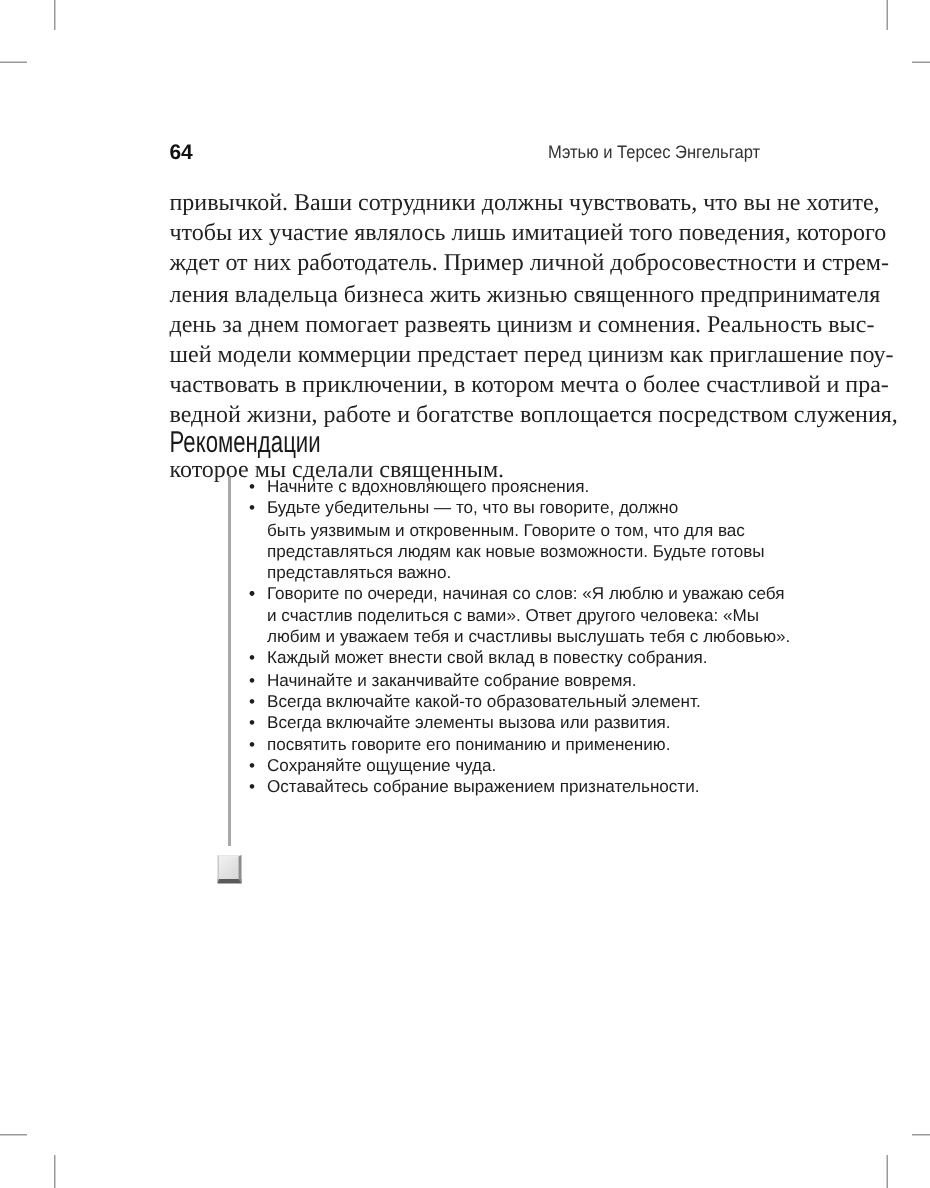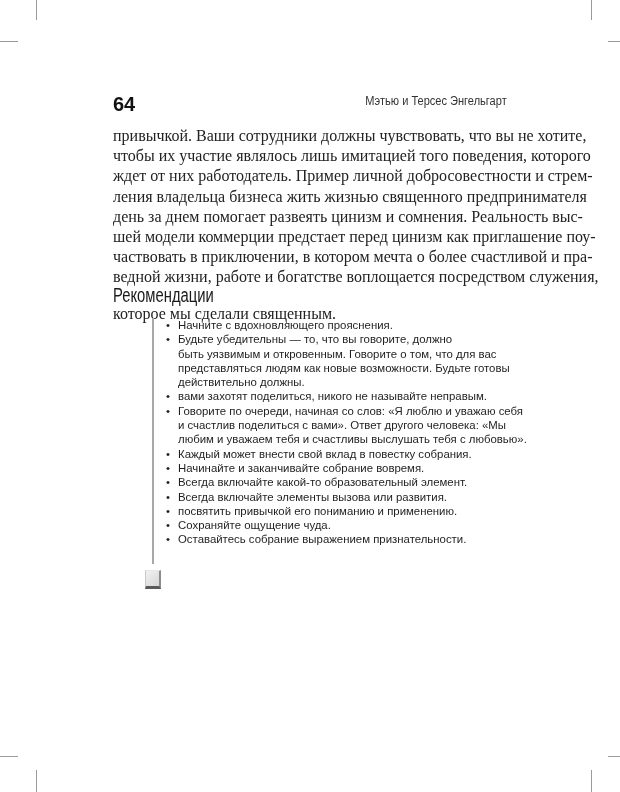--- a/index.html
+++ b/index.html
@@ -26,21 +26,21 @@
       top: 93px;
       left: 113px;
       width: 394px;
       height: 16px;
       font-family: "Liberation Sans", sans-serif;
     }
     .page-number {
       position: absolute;
       left: 0;
       top: 0;
-      font-size: 20px;
+      font-size: 14px;
       font-weight: bold;
       color: #111;
       letter-spacing: -0.2px;
     }
     .running-author {
       position: absolute;
       right: 0;
       top: 1px;
       font-size: 12px;
       color: #333;
@@ -175,27 +175,26 @@
       <span class="text">
         <span>Начните с вдохновляющего прояснения.</span>
       </span>
     </li>
     <li>
       <span class="bullet">•</span>
       <span class="text">
         <span>Будьте убедительны — то, что вы говорите, должно</span>
         <span>быть уязвимым и откровенным. Говорите о том, что для вас</span>
         <span>представляться людям как новые возможности. Будьте готовы</span>
-        <span>действительно должны.</span>
-      </span>
-    </li>
-    <li>
-      <span class="bullet">•</span>
-      <span class="text">
-        <span>вами захотят поделиться, никого не называйте неправым.</span>
+        <span>представляться важно.</span>
+      </span>
+    </li>
+    <li>
+      <span class="bullet">•</span>
+      <span class="text">
       </span>
     </li>
     <li>
       <span class="bullet">•</span>
       <span class="text">
         <span>Говорите по очереди, начиная со слов: «Я люблю и уважаю себя</span>
         <span>и счастлив поделиться с вами». Ответ другого человека: «Мы</span>
         <span>любим и уважаем тебя и счастливы выслушать тебя с любовью».</span>
       </span>
     </li>
@@ -219,21 +218,21 @@
     </li>
     <li>
       <span class="bullet">•</span>
       <span class="text">
         <span>Всегда включайте элементы вызова или развития.</span>
       </span>
     </li>
     <li>
       <span class="bullet">•</span>
       <span class="text">
-        <span>посвятить привычкой его пониманию и применению.</span>
+        <span>посвятить говорите его пониманию и применению.</span>
       </span>
     </li>
     <li>
       <span class="bullet">•</span>
       <span class="text">
         <span>Сохраняйте ощущение чуда.</span>
       </span>
     </li>
     <li>
       <span class="bullet">•</span>

